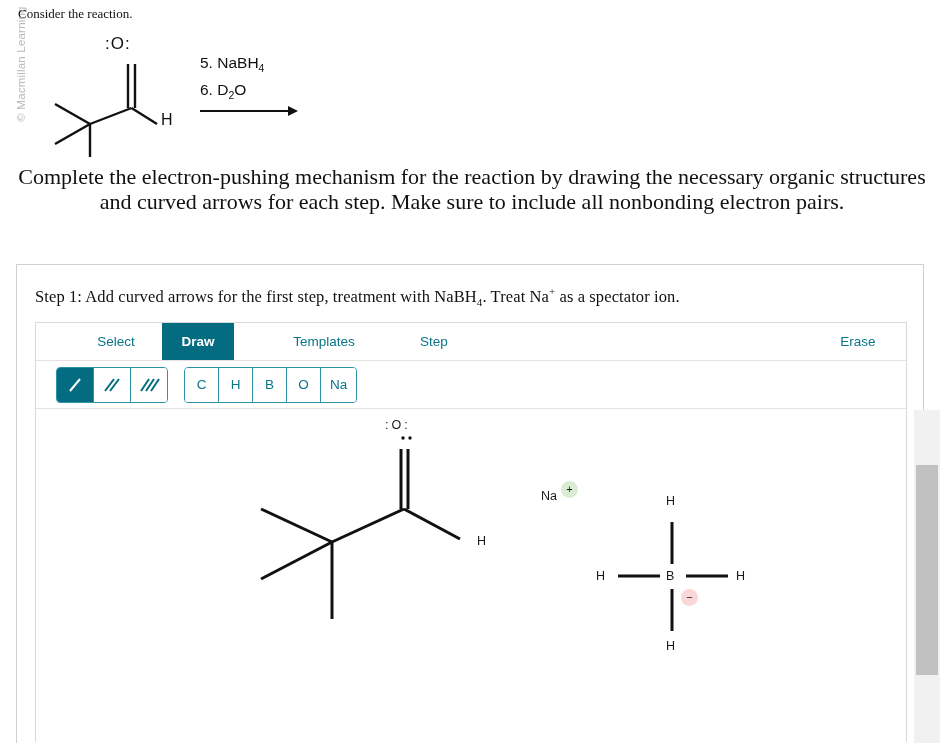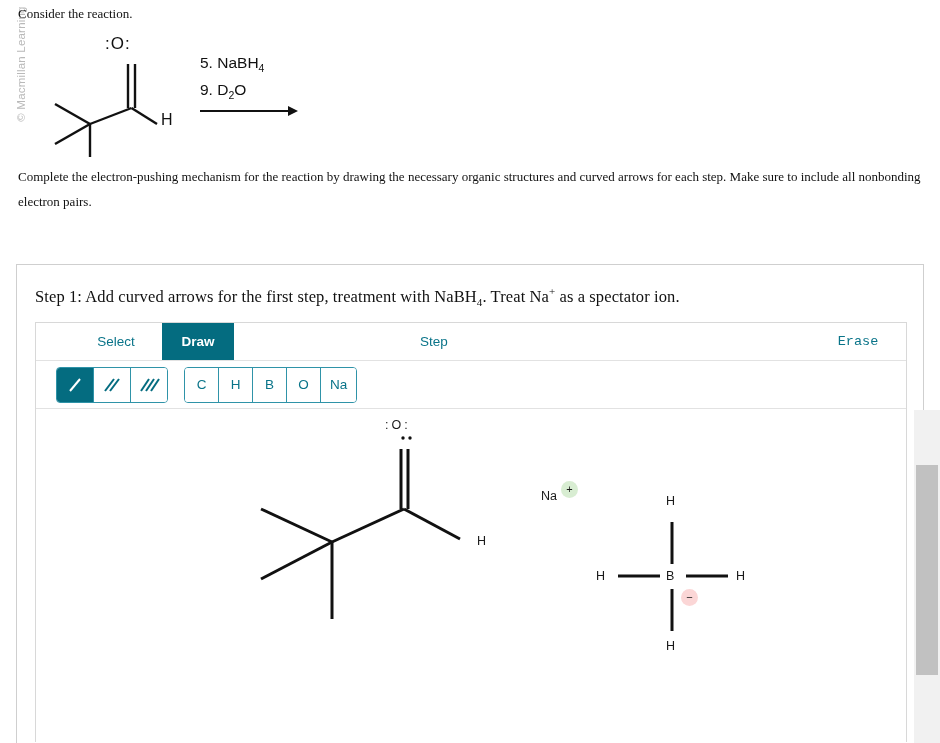--- a/index.html
+++ b/index.html
@@ -38,22 +38,23 @@
     left: 18px;
     top: 3px;
     font-size: 13px;
     line-height: 22px;
   }
   .instructions {
     position: absolute;
     left: 18px;
     top: 164px;
     width: 908px;
-    font-size: 13px;
+    font-size: 22px;
     line-height: 25px;
+    text-align: center;
   }
 
   
   .scheme {
     position: absolute;
     left: 40px;
     top: 32px;
     width: 320px;
     height: 125px;
   }
@@ -255,43 +256,44 @@
     <line x1="50" y1="92" x2="50" y2="125" stroke="#111" stroke-width="2.4"></line>
   </svg>
   <div style="position:absolute;left:65px;top:2px;font-family:'Liberation Sans',sans-serif;font-size:17px;letter-spacing:1px;color:#111;">
     <span>:</span><span>O</span><span>:</span>
   </div>
   <div style="position:absolute;left:121px;top:79px;font-family:'Liberation Sans',sans-serif;font-size:16px;color:#111;">H</div>
 </div>
 
 <div class="reagents">
   <div><span>5. NaBH</span><sub>4</sub></div>
-  <div><span>9. D</span><sub>2</sub><span>O</span></div>
+  <div><span>6. D</span><sub>2</sub><span>O</span></div>
 </div>
 
 <svg style="position:absolute;left:200px;top:104px;" width="100" height="14">
   <line x1="0" y1="7" x2="88" y2="7" stroke="#111" stroke-width="2"></line>
   <polygon points="88,2 98,7 88,12" fill="#111"></polygon>
 </svg>
 
 <div class="instructions">Complete the electron-pushing mechanism for the reaction by drawing the necessary organic structures and curved arrows for each step. Make sure to include all nonbonding electron pairs.</div>
 
 <div class="card">
 
   <div class="step-title">
     <span>Step 1: Add curved arrows for the first step, treatment with NaBH</span><sub>4</sub><span>. Treat Na</span><sup>+</sup><span> as a spectator ion.</span>
   </div>
 
   <div class="editor">
 
     <div class="tabbar">
       <div class="tab" style="left:34px;width:92px;">Select</div>
       <div class="tab active" style="left:126px;width:72px;">Draw</div>
+      <div class="tab" style="left:240px;width:96px;">Templates</div>
       <div class="tab" style="left:368px;width:60px;">Step</div>
-      <div class="tab" style="right:14px;width:68px;font-family:Liberation Mono, monospace;">Erase</div>
+      <div class="tab" style="right:14px;width:68px;">Erase</div>
     </div>
 
     <div class="toolrow">
 
       <div class="bond-group">
         <div class="bond-btn active">
           <svg width="22" height="22" viewBox="0 0 22 22">
             <line x1="6" y1="17" x2="16" y2="5" stroke="#ffffff" stroke-width="2"></line>
           </svg>
         </div>

